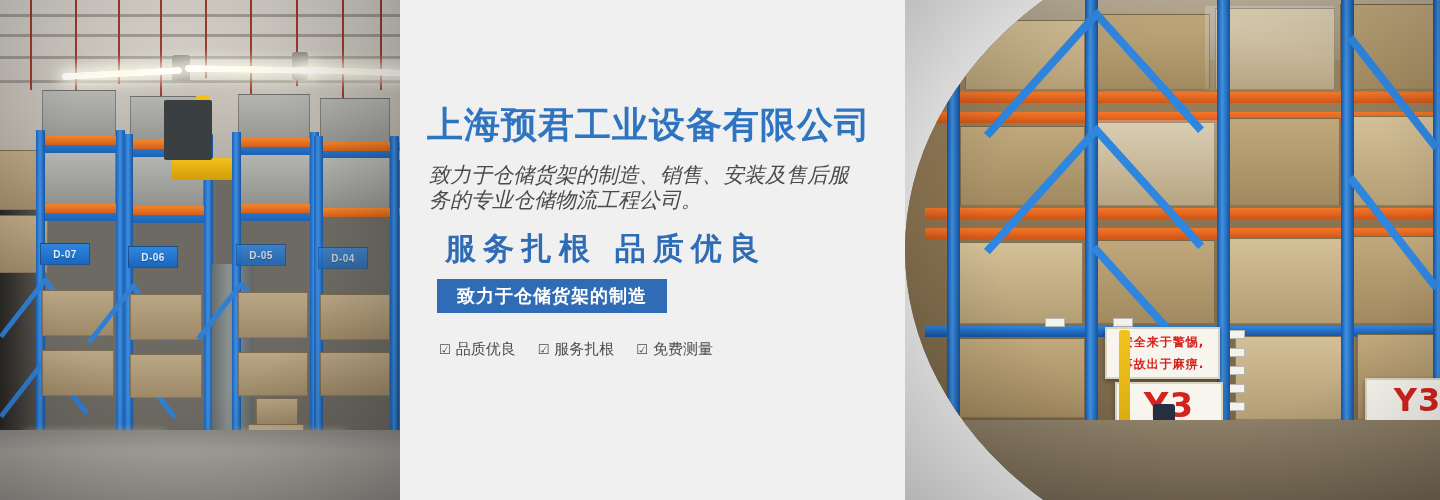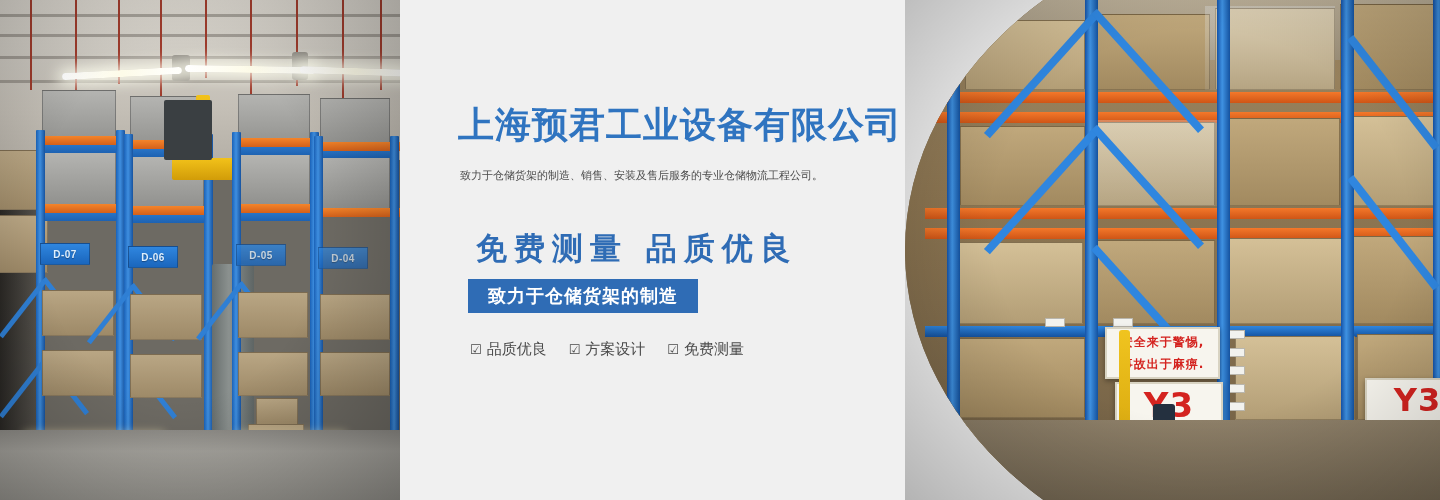--- a/index.html
+++ b/index.html
@@ -186,37 +186,38 @@
     background:linear-gradient(180deg,#8d7f68,#766954);
   }
   #right-photo .photo-vignette {
     position:absolute; inset:0;
     background:radial-gradient(ellipse at 55% 45%, rgba(0,0,0,0) 50%, rgba(0,0,0,.25) 100%);
     pointer-events:none;
   }
 
   
   #content {
-    position:absolute; left:456px; top:0;
+    position:absolute; left:425px; top:0;
     width:470px; height:353px;
   }
   #company-title {
     position:absolute; left:2px; top:101px;
     font-size:36px; font-weight:bold;
     color:#2f74c0;
     letter-spacing:1px;
     white-space:nowrap;
     font-family:"DejaVu Sans", sans-serif;
   }
   #tagline {
     position:absolute; left:4px; top:163px;
     width:420px;
-    font-size:11px; line-height:25px;
+    font-size:21px; line-height:25px;
     color:#4b4b4b;
     font-family:"DejaVu Sans", sans-serif;
+    font-style:italic;
   }
   #slogan {
     position:absolute; left:20px; top:228px;
     font-size:31px; font-weight:bold;
     color:#2f6cb5;
     letter-spacing:7px;
     white-space:nowrap;
     font-family:"DejaVu Serif", serif;
   }
   #promise-badge {
@@ -358,32 +359,32 @@
       <div class="photo-vignette"></div>
     </div>
   </div>
 
   <div id="content">
 
     <div id="company-title">上海预君工业设备有限公司</div>
 
     <div id="tagline">致力于仓储货架的制造、销售、安装及售后服务的专业仓储物流工程公司。</div>
 
-    <div id="slogan">免费测量 品质优良</div>
+    <div id="slogan">服务扎根 品质优良</div>
 
     <div id="promise-badge">致力于仓储货架的制造</div>
 
     <div id="features">
       <div class="feature-item">
         <span class="feature-check">☑</span>
         <span>品质优良</span>
       </div>
       <div class="feature-item">
         <span class="feature-check">☑</span>
-        <span>方案设计</span>
+        <span>服务扎根</span>
       </div>
       <div class="feature-item">
         <span class="feature-check">☑</span>
         <span>免费测量</span>
       </div>
     </div>
   </div>
 
   <div id="right-photo">
     <div class="rp-clip">

